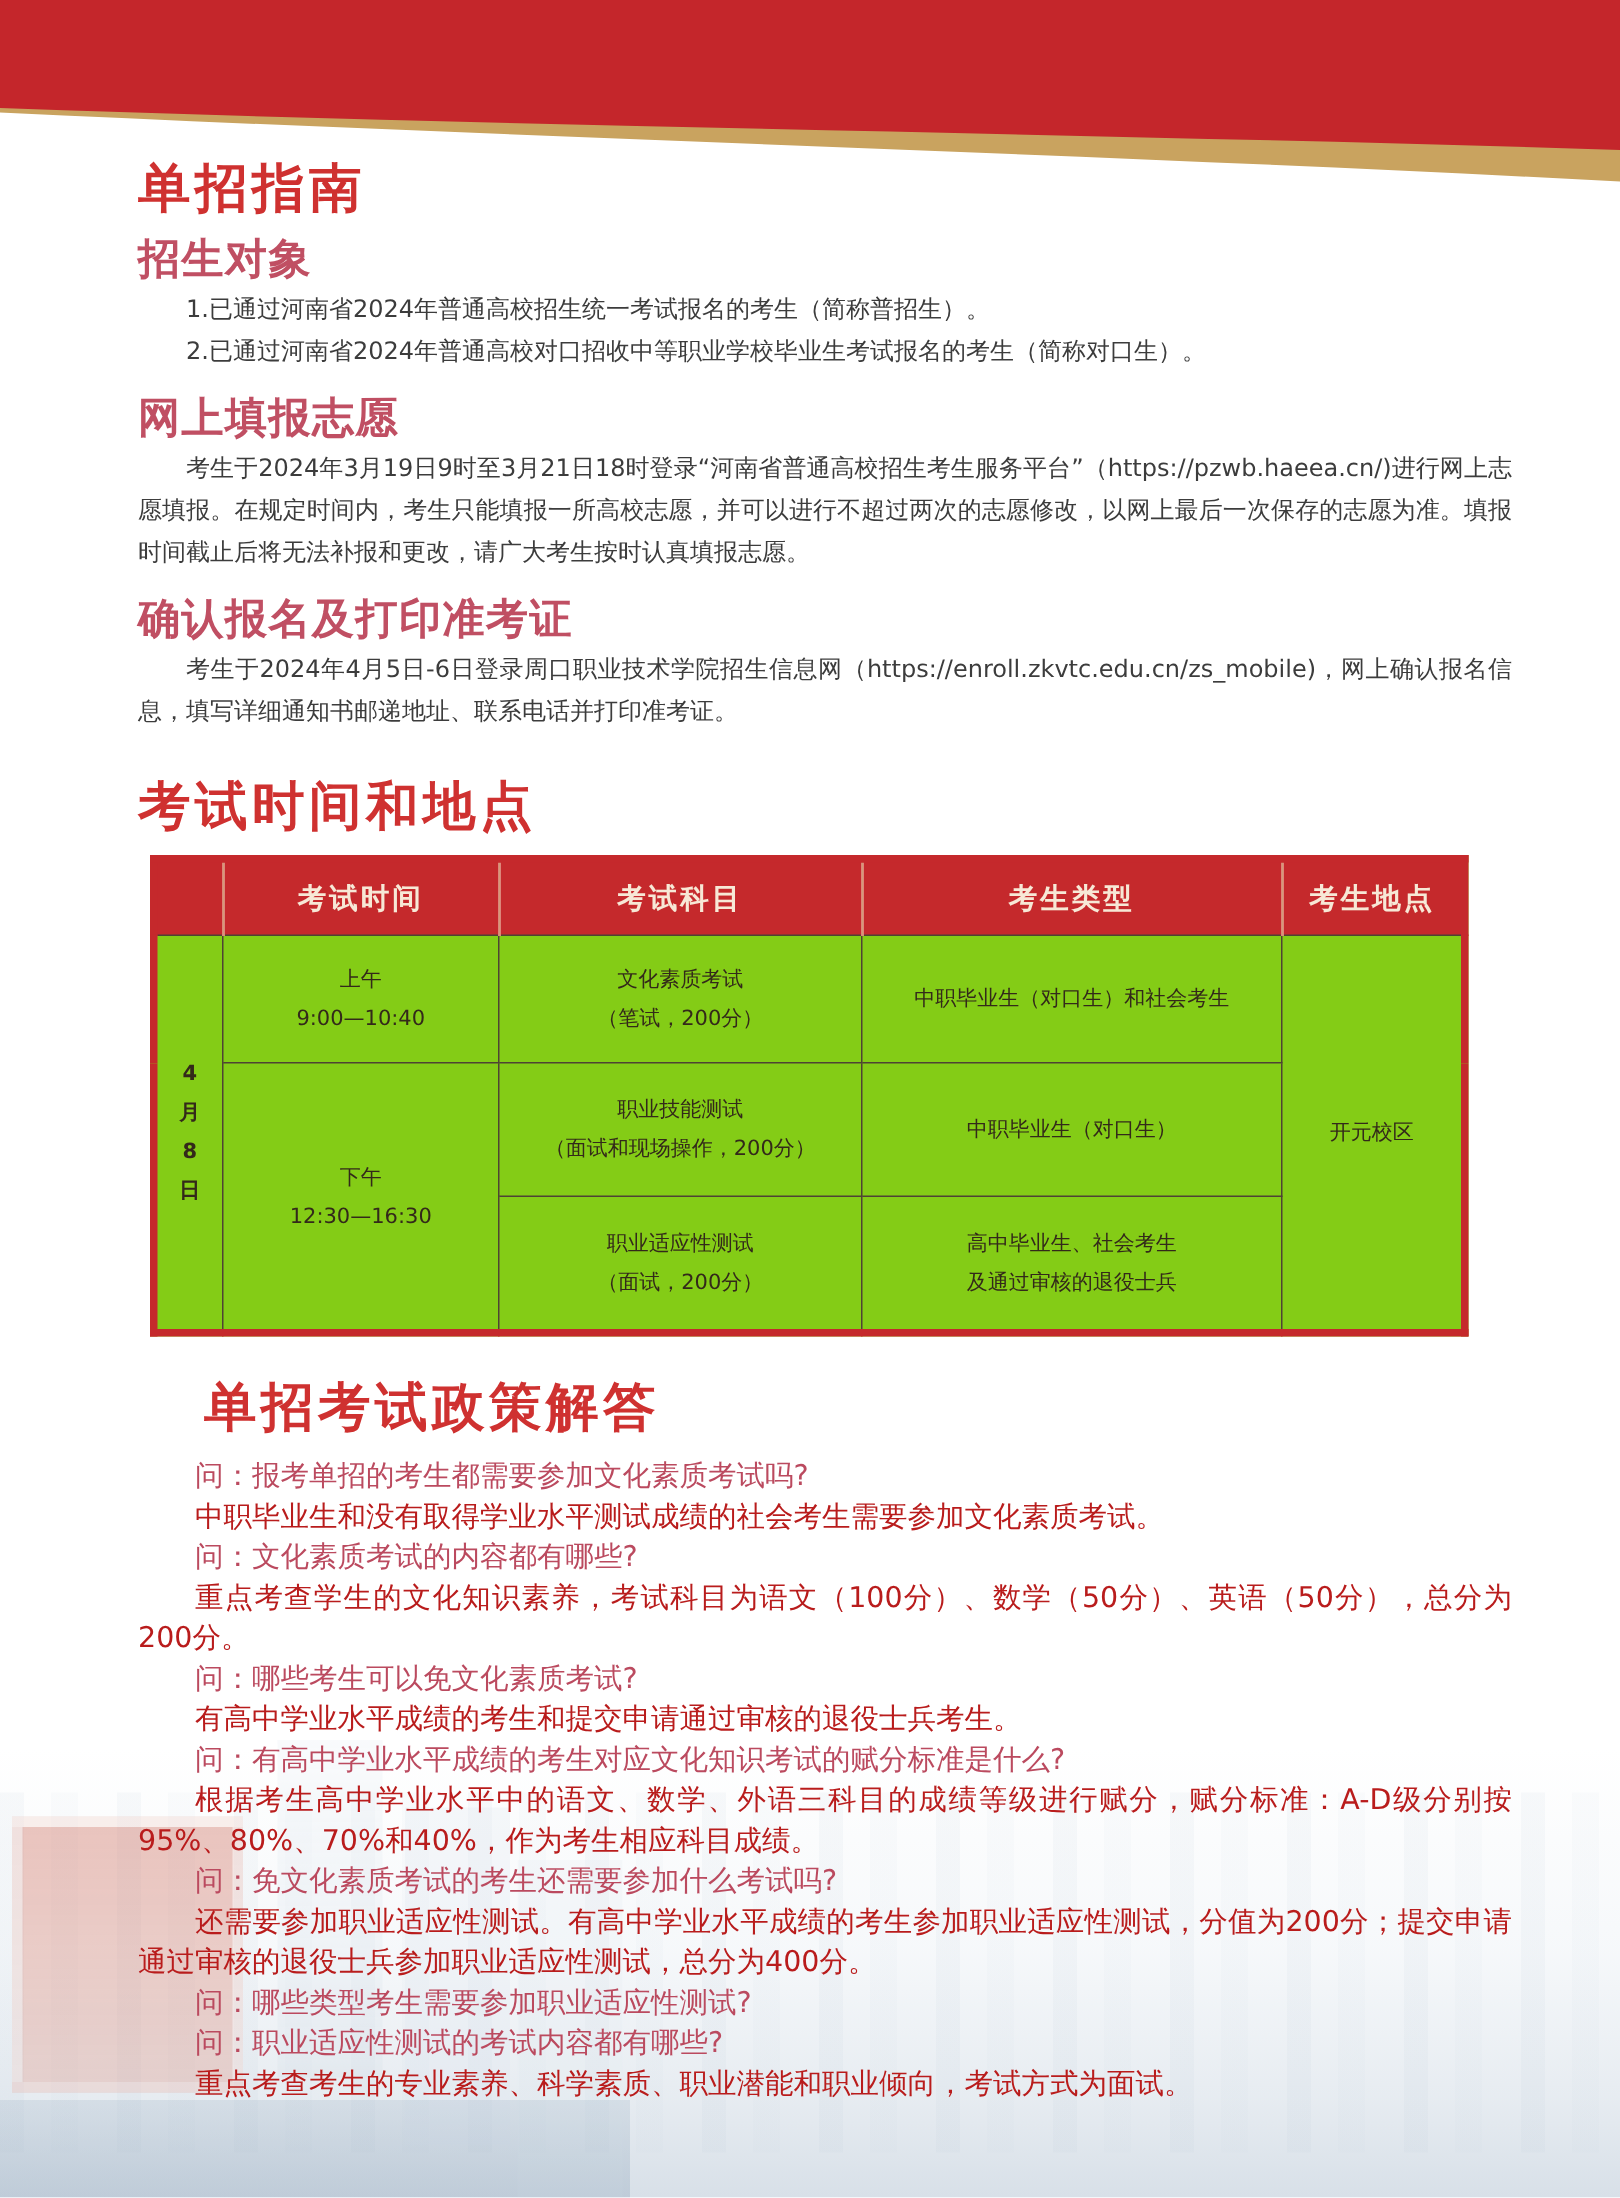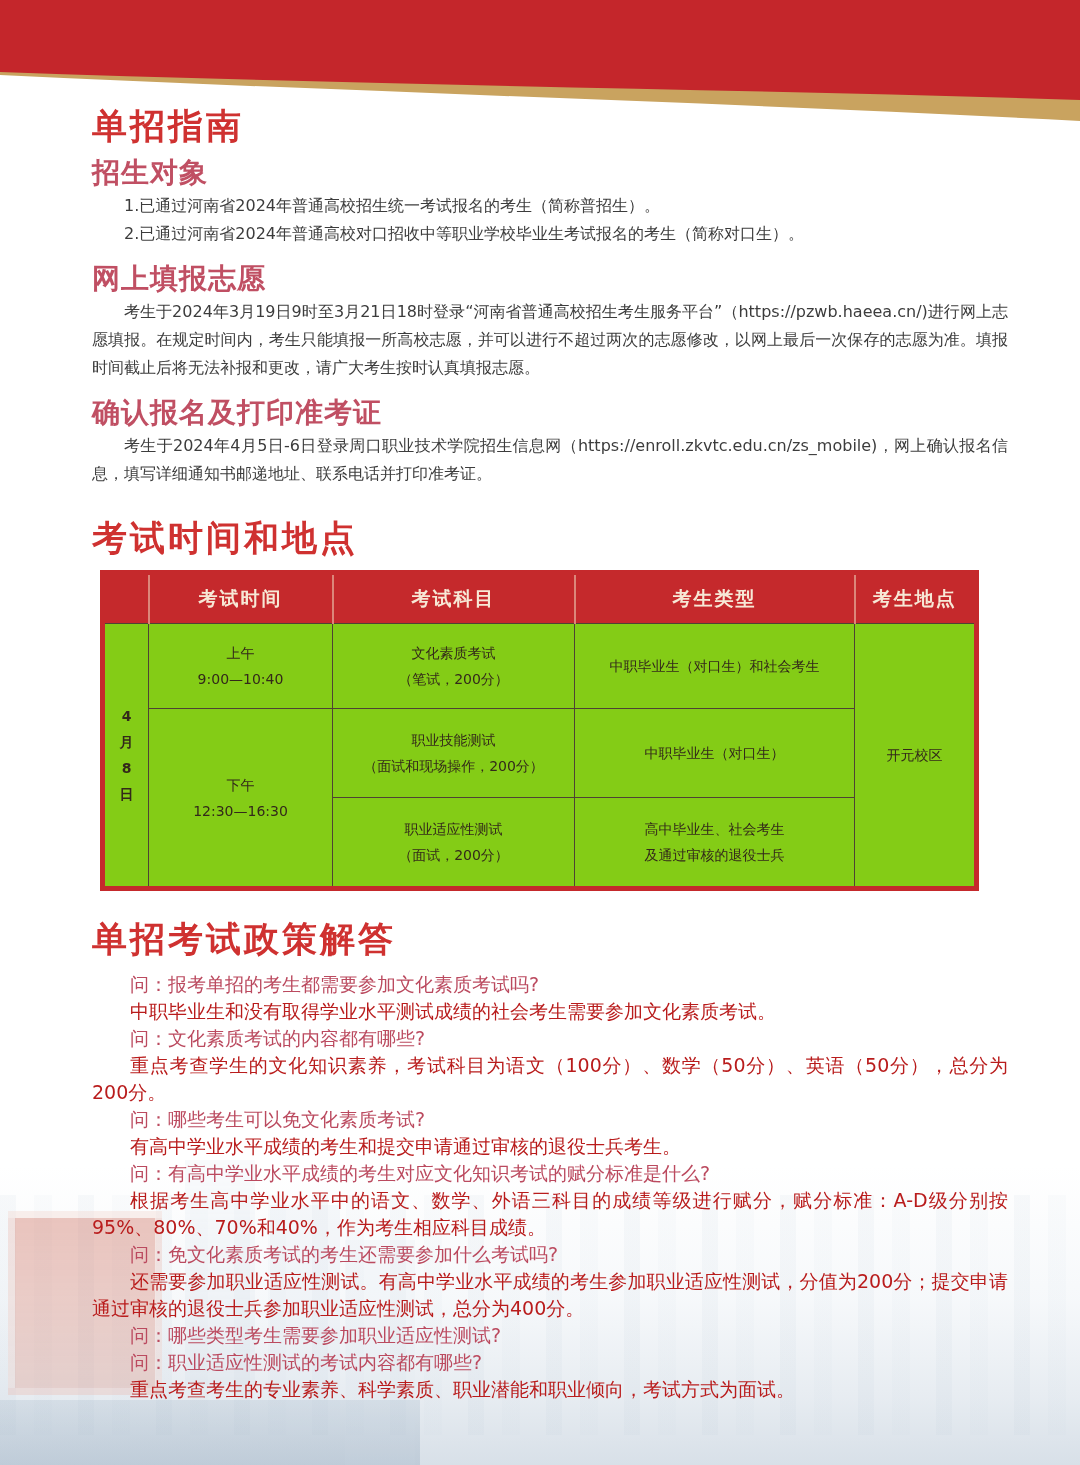--- a/index.html
+++ b/index.html
@@ -35,21 +35,21 @@
   .watermark .water{
     position:absolute;left:0;bottom:0;width:420px;height:65px;opacity:.5;
     background:linear-gradient(180deg, rgba(160,180,198,0.5), rgba(140,162,184,0.65));
   }
   
   .content{position:relative;z-index:1;padding:104px 72px 0 92px;}
   h1.sec-title{
     margin:0;font-size:35px;line-height:44px;font-weight:800;color:#cf3130;letter-spacing:3px;
   }
   h1.exam-title{margin-top:28px;}
-  h1.qa-title{margin-top:26px;margin-bottom:10px;}
+  h1.qa-title{margin-top:26px;margin-bottom:10px;margin-left:44px;}
   h3.sub{
     margin:16px 0 4px;font-size:28px;line-height:30px;font-weight:700;color:#c04f63;letter-spacing:1px;
   }
   h3.sub.first{margin-top:10px;}
   p.body{
     margin:0;font-size:16px;line-height:28px;color:#3c3c3c;text-indent:2em;text-align:justify;
   }
   
   table.exam{
     margin:10px 0 0 8px;width:874px;table-layout:fixed;border-collapse:collapse;

